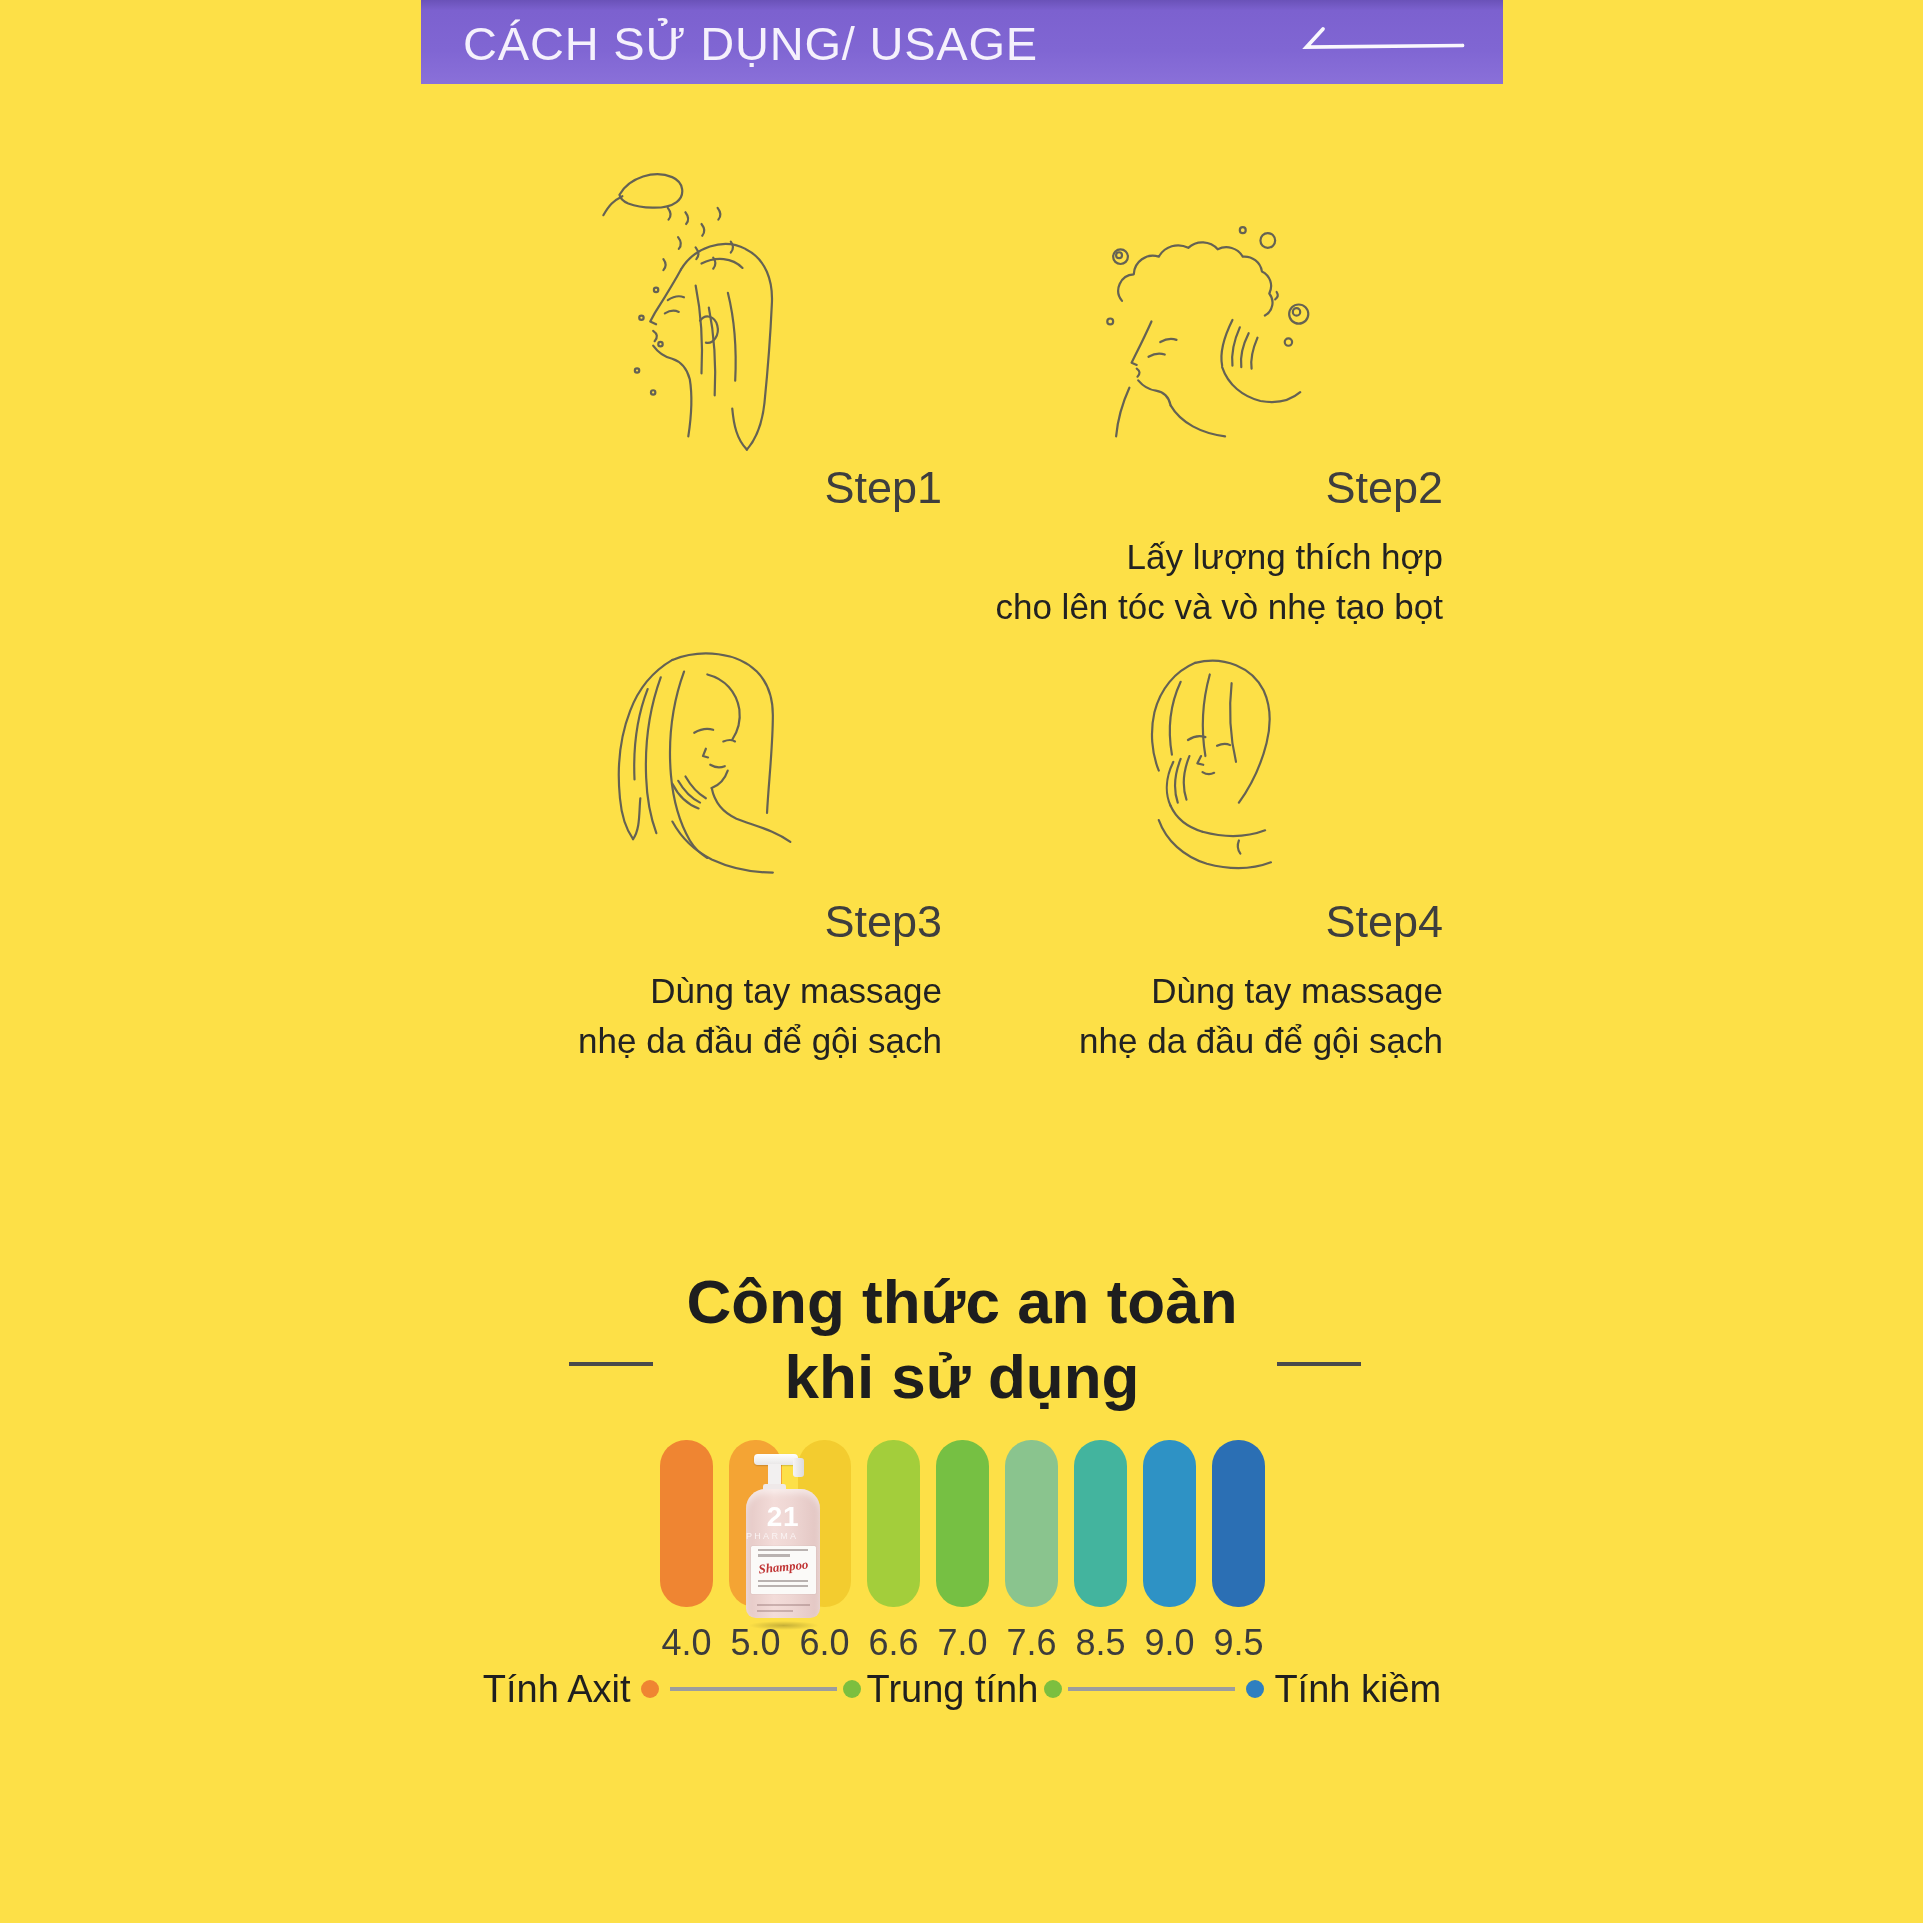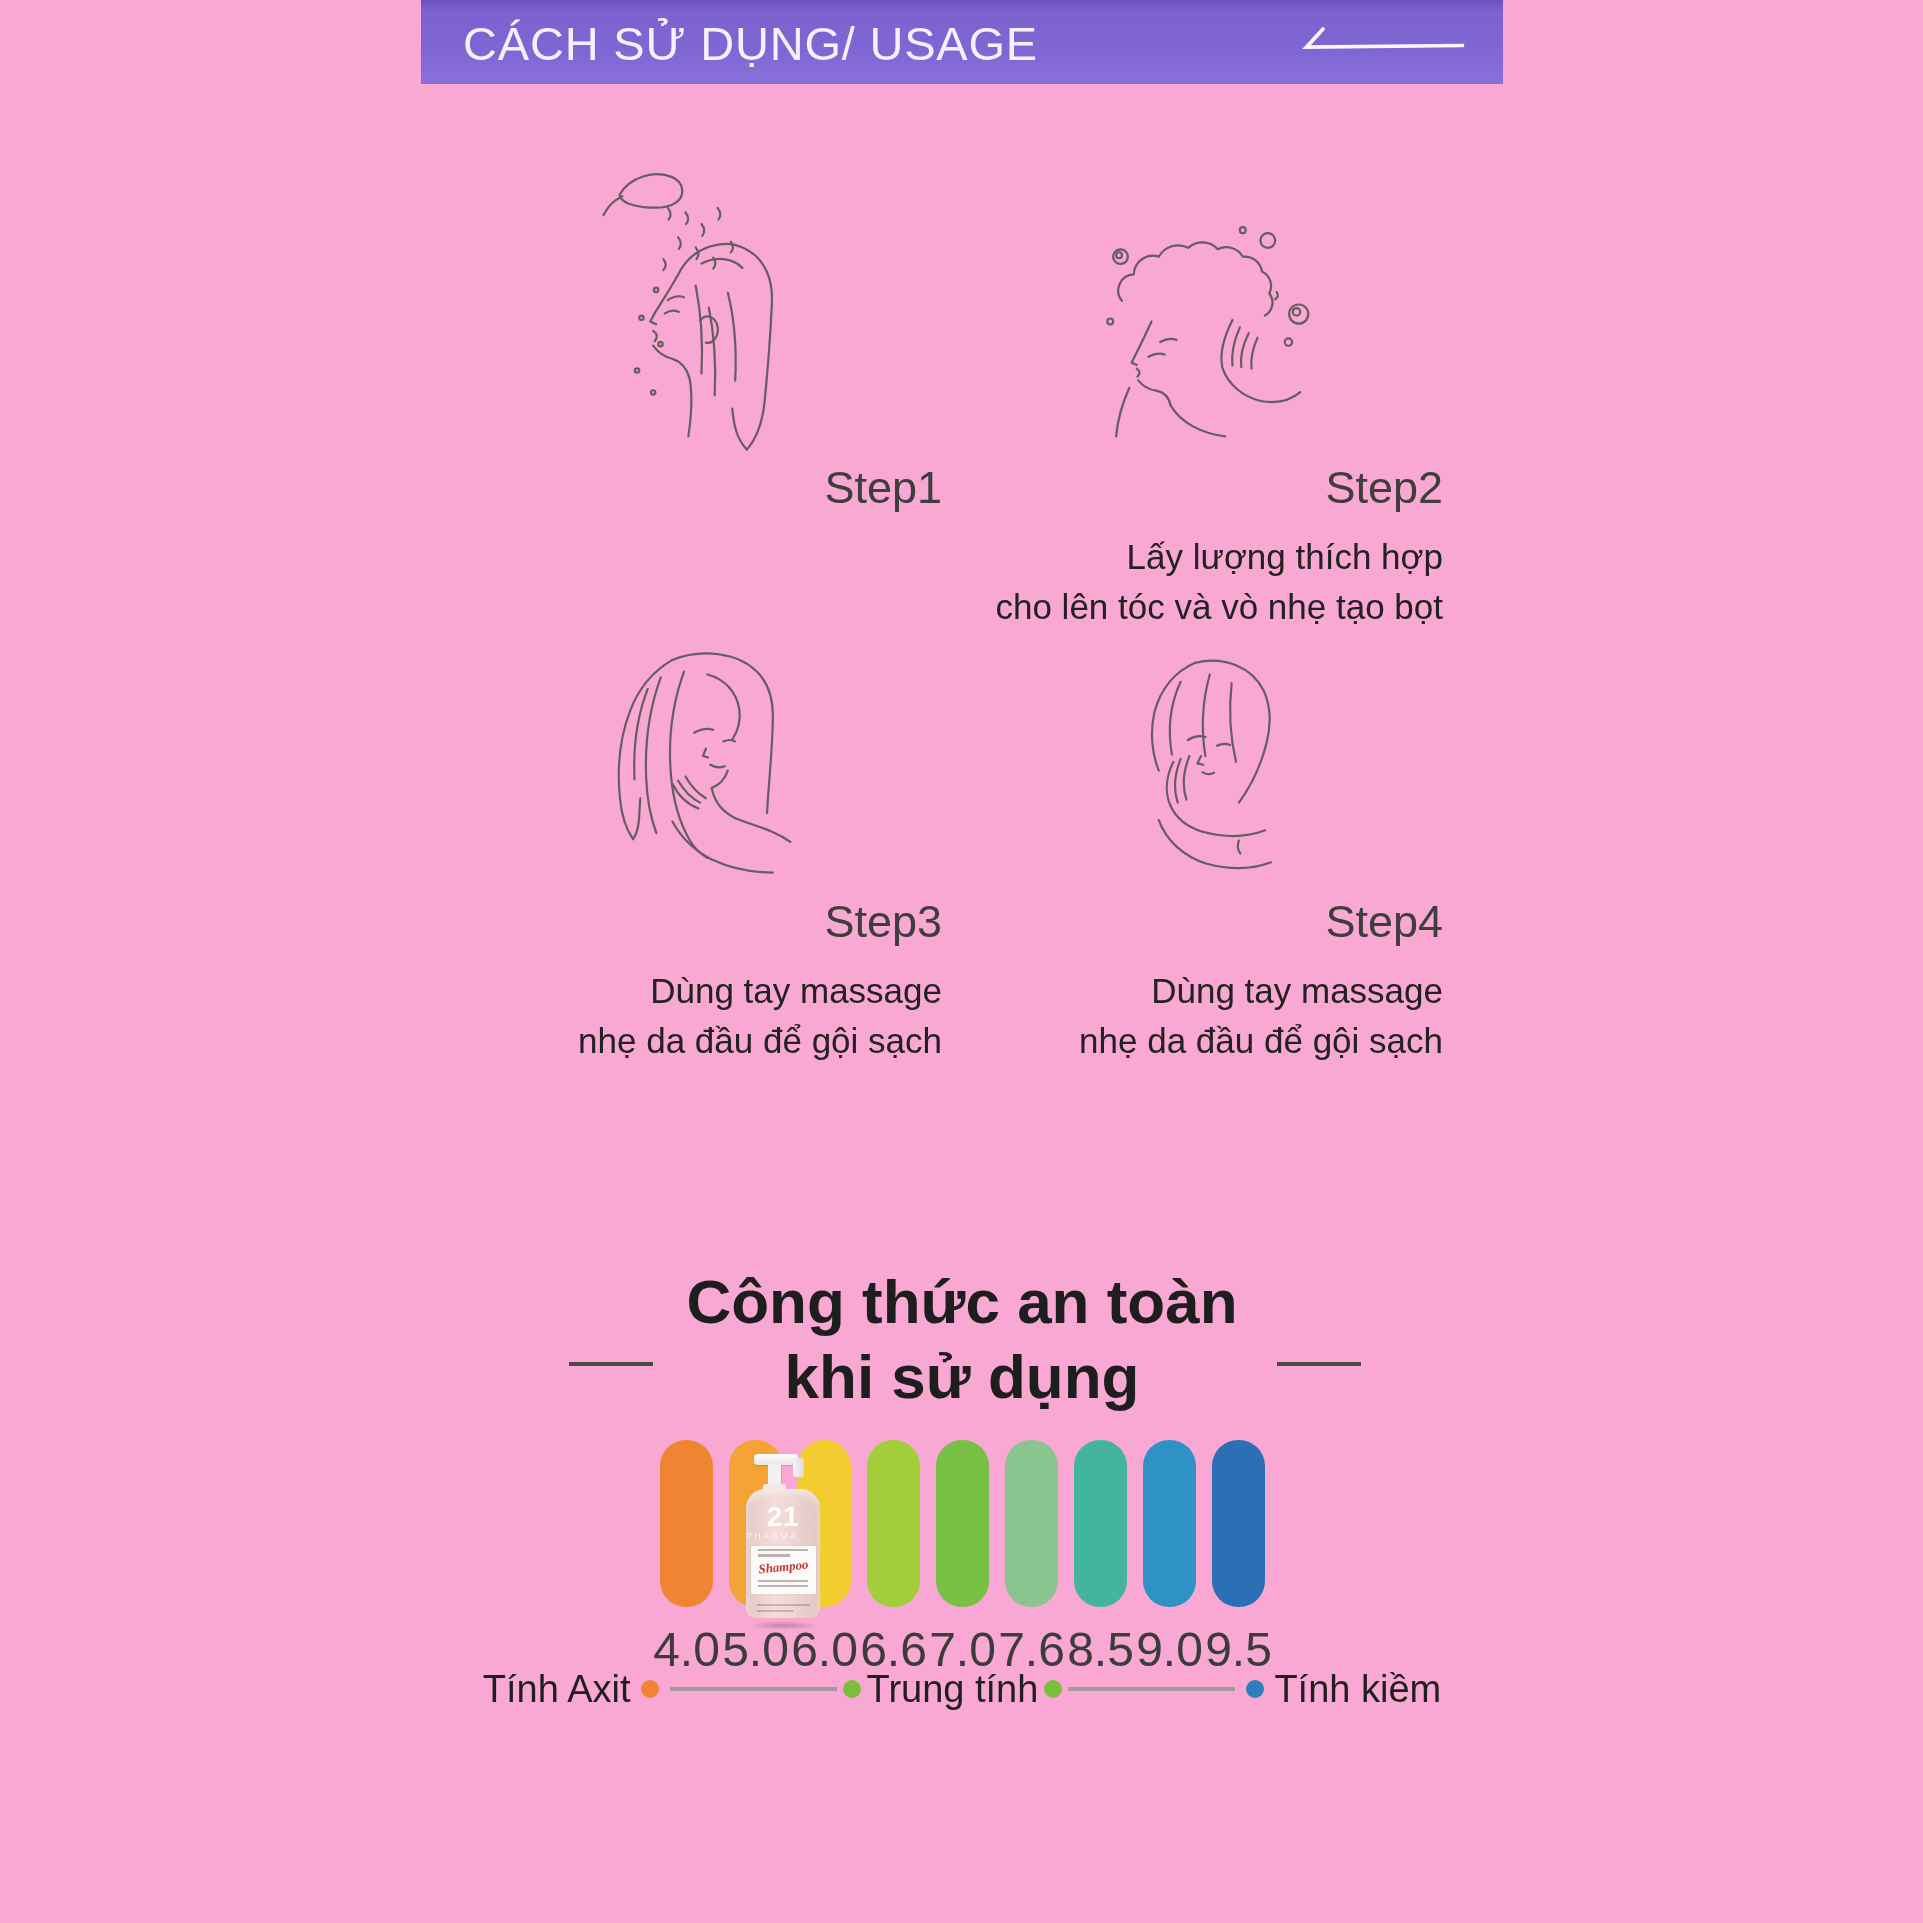--- a/index.html
+++ b/index.html
@@ -1,16 +1,16 @@
 <!DOCTYPE html>
 <html style="font-size:12px"><head>
 <meta charset="utf-8">
 <style>
   html,body{margin:0;padding:0;background:#ffffff;}
-  .canvas{position:relative;width:1924px;height:1924px;background:#f9a8d4;overflow:hidden;
+  .canvas{position:relative;width:1924px;height:1924px;background:#fde047;overflow:hidden;
           font-family:"Liberation Sans","DejaVu Sans",sans-serif;}
 
   
   .banner{position:absolute;left:421px;top:0;width:1082px;height:84px;
           background:linear-gradient(180deg,#6a52b8 0px,#7c61cf 10.5px,#8066d3 60%,#8a70d9 100%);
           display:flex;align-items:center;}
   .banner-title{color:#f5f1fc;font-size:47px;letter-spacing:0.8px;padding-left:42px;padding-top:3px;}
   .banner-swoosh{position:absolute;left:872px;top:22.5px;width:180px;height:33px;}
 
   
@@ -25,21 +25,21 @@
   
   .ph-title{position:absolute;left:421px;top:1264px;width:1082px;text-align:center;
             font-size:62px;line-height:75px;font-weight:600;color:#1e1e1e;}
   .dash{position:absolute;top:1362px;width:84px;height:3.8px;background:#4a4a4a;}
   .dash.left{left:569px;}
   .dash.right{left:1277px;}
 
   .ph-scale{position:absolute;left:652px;top:1440px;display:flex;}
   .ph-item{width:69px;display:flex;flex-direction:column;align-items:center;}
   .ph-pill{width:53px;height:167px;border-radius:26px;}
-  .ph-num{font-size:48px;color:#3c3c3c;margin-top:15px;}
+  .ph-num{font-size:36px;color:#3c3c3c;margin-top:15px;}
 
   
   .bottle{position:absolute;left:746px;top:1454px;width:74px;height:173px;z-index:5;}
   .pump-bar{position:absolute;left:7.5px;top:0;width:44px;height:11.3px;border-radius:3.8px;
             background:linear-gradient(180deg,#ffffff,#e8e6e6);box-shadow:0 0.8px 1.5px rgba(0,0,0,.2);}
   .pump-spout{position:absolute;left:47px;top:3.8px;width:10.5px;height:19.5px;border-radius:3px;
               background:linear-gradient(90deg,#f6f4f4,#dcdada);}
   .pump-neck{position:absolute;left:22px;top:9.8px;width:12.8px;height:24px;background:#f2f0f0;}
   .pump-collar{position:absolute;left:16.5px;top:30px;width:23px;height:8.3px;border-radius:2.3px;background:#efe9e9;}
   .bottle-body{position:absolute;left:0;top:35px;width:74px;height:129px;

